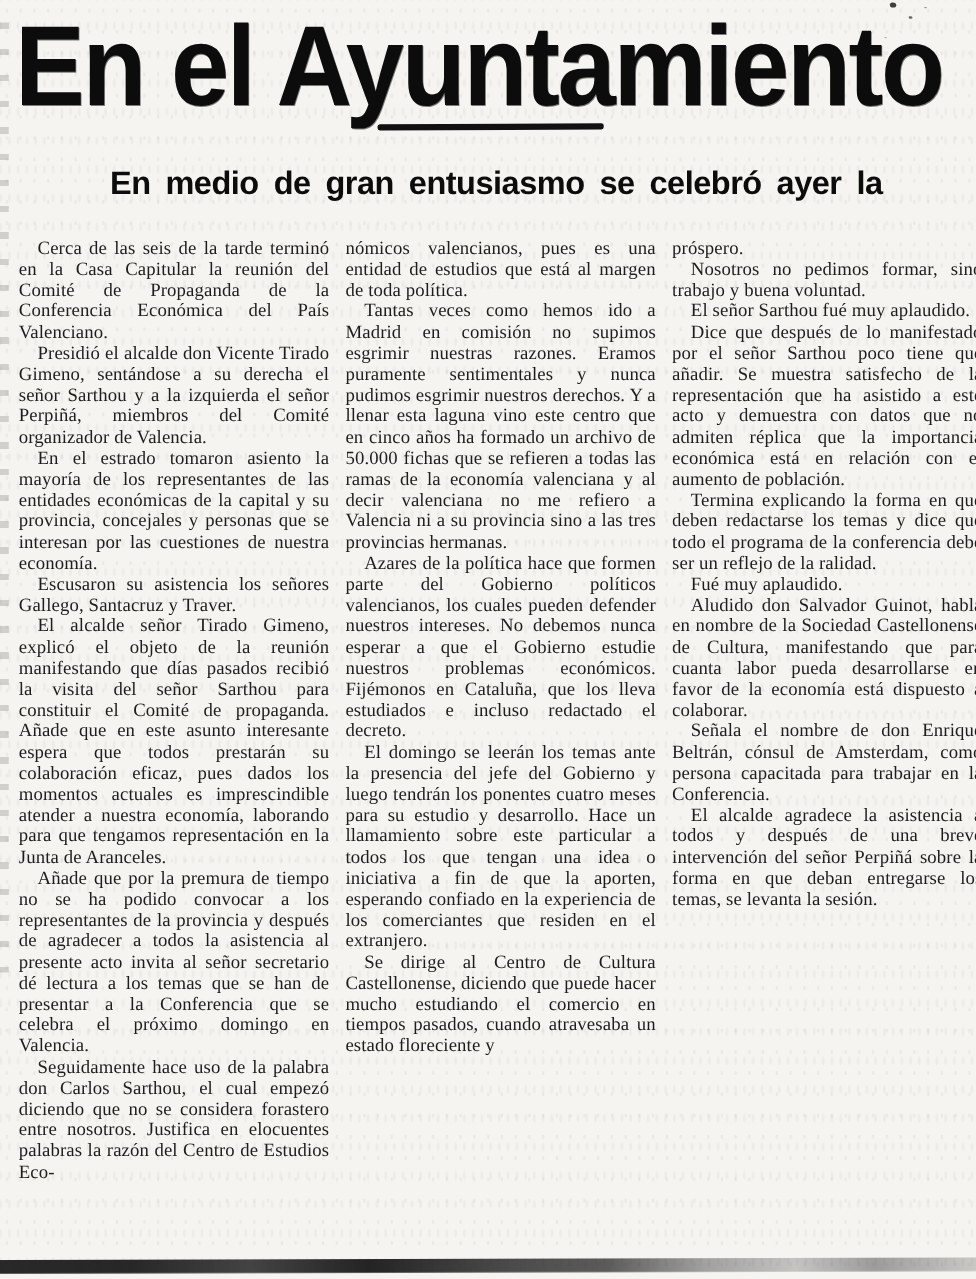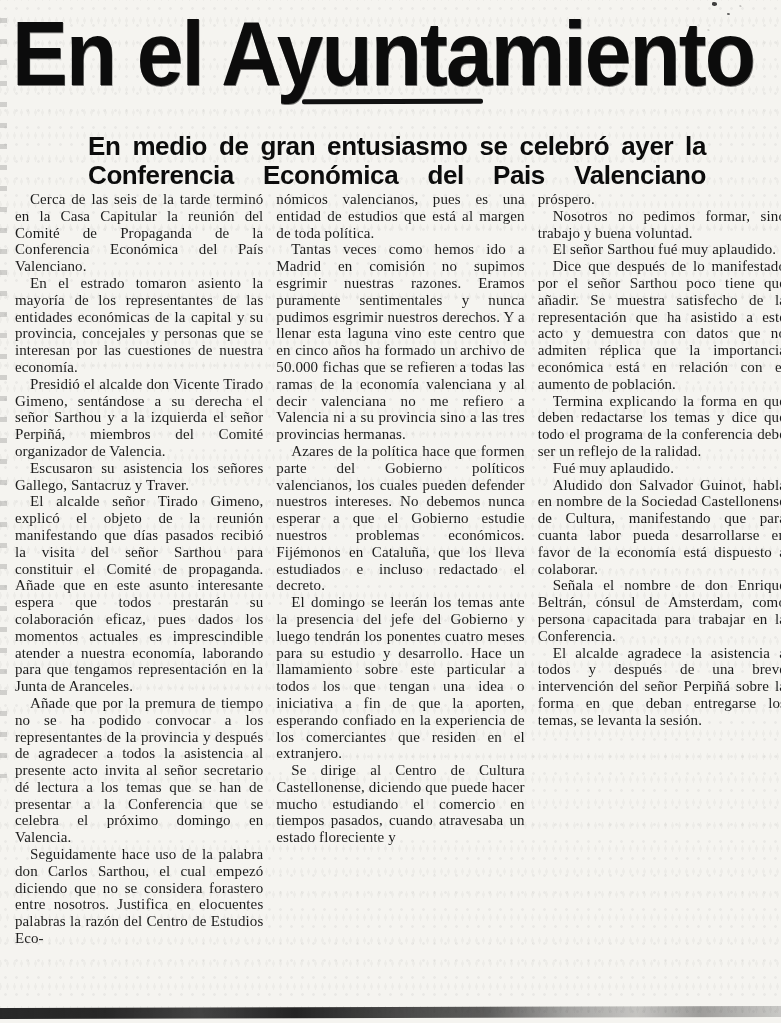--- a/index.html
+++ b/index.html
@@ -95,28 +95,27 @@
 
 <div class="page">
   <div class="edge-marks"></div>
   <div class="top-speck"></div>
 
   <h1 class="headline">En el Ayuntamiento</h1>
   <div class="headline-rule"></div>
 
   <div class="subheadline">
     <div class="subline">En medio de gran entusiasmo se celebró ayer la</div>
-    <div class="subline">Conferencia Económica del Pais Valenciano</div>
   </div>
 
   <div class="columns">
     <div class="col">
       <p>Cerca de las seis de la tarde terminó en la Casa Capitular la reunión del Comité de Propaganda de la Conferencia Económica del País Valenciano.</p>
+      <p>Presidió el alcalde don Vicente Tirado Gimeno, sentándose a su derecha el señor Sarthou y a la izquierda el señor Perpiñá, miembros del Comité organizador de Valencia.</p>
       <p>En el estrado tomaron asiento la mayoría de los representantes de las entidades económicas de la capital y su provincia, concejales y personas que se interesan por las cuestiones de nuestra economía.</p>
-      <p>Presidió el alcalde don Vicente Tirado Gimeno, sentándose a su derecha el señor Sarthou y a la izquierda el señor Perpiñá, miembros del Comité organizador de Valencia.</p>
       <p>Escusaron su asistencia los señores Gallego, Santacruz y Traver.</p>
       <p>El alcalde señor Tirado Gimeno, explicó el objeto de la reunión manifestando que días pasados recibió la visita del señor Sarthou para constituir el Comité de propaganda. Añade que en este asunto interesante espera que todos prestarán su colaboración eficaz, pues dados los momentos actuales es imprescindible atender a nuestra economía, laborando para que tengamos representación en la Junta de Aranceles.</p>
       <p>Añade que por la premura de tiempo no se ha podido convocar a los representantes de la provincia y después de agradecer a todos la asistencia al presente acto invita al señor secretario dé lectura a los temas que se han de presentar a la Conferencia que se celebra el próximo domingo en Valencia.</p>
       <p>Seguidamente hace uso de la palabra don Carlos Sarthou, el cual empezó diciendo que no se considera forastero entre nosotros. Justifica en elocuentes palabras la razón del Centro de Estudios Eco-</p>
     </div>
     <div class="col">
       <p class="cont">nómicos valencianos, pues es una entidad de estudios que está al margen de toda política.</p>
       <p>Tantas veces como hemos ido a Madrid en comisión no supimos esgrimir nuestras razones. Eramos puramente sentimentales y nunca pudimos esgrimir nuestros derechos. Y a llenar esta laguna vino este centro que en cinco años ha formado un archivo de 50.000 fichas que se refieren a todas las ramas de la economía valenciana y al decir valenciana no me refiero a Valencia ni a su provincia sino a las tres provincias hermanas.</p>
       <p>Azares de la política hace que formen parte del Gobierno políticos valencianos, los cuales pueden defender nuestros intereses. No debemos nunca esperar a que el Gobierno estudie nuestros problemas económicos. Fijémonos en Cataluña, que los lleva estudiados e incluso redactado el decreto.</p>
       <p>El domingo se leerán los temas ante la presencia del jefe del Gobierno y luego tendrán los ponentes cuatro meses para su estudio y desarrollo. Hace un llamamiento sobre este particular a todos los que tengan una idea o iniciativa a fin de que la aporten, esperando confiado en la experiencia de los comerciantes que residen en el extranjero.</p>

